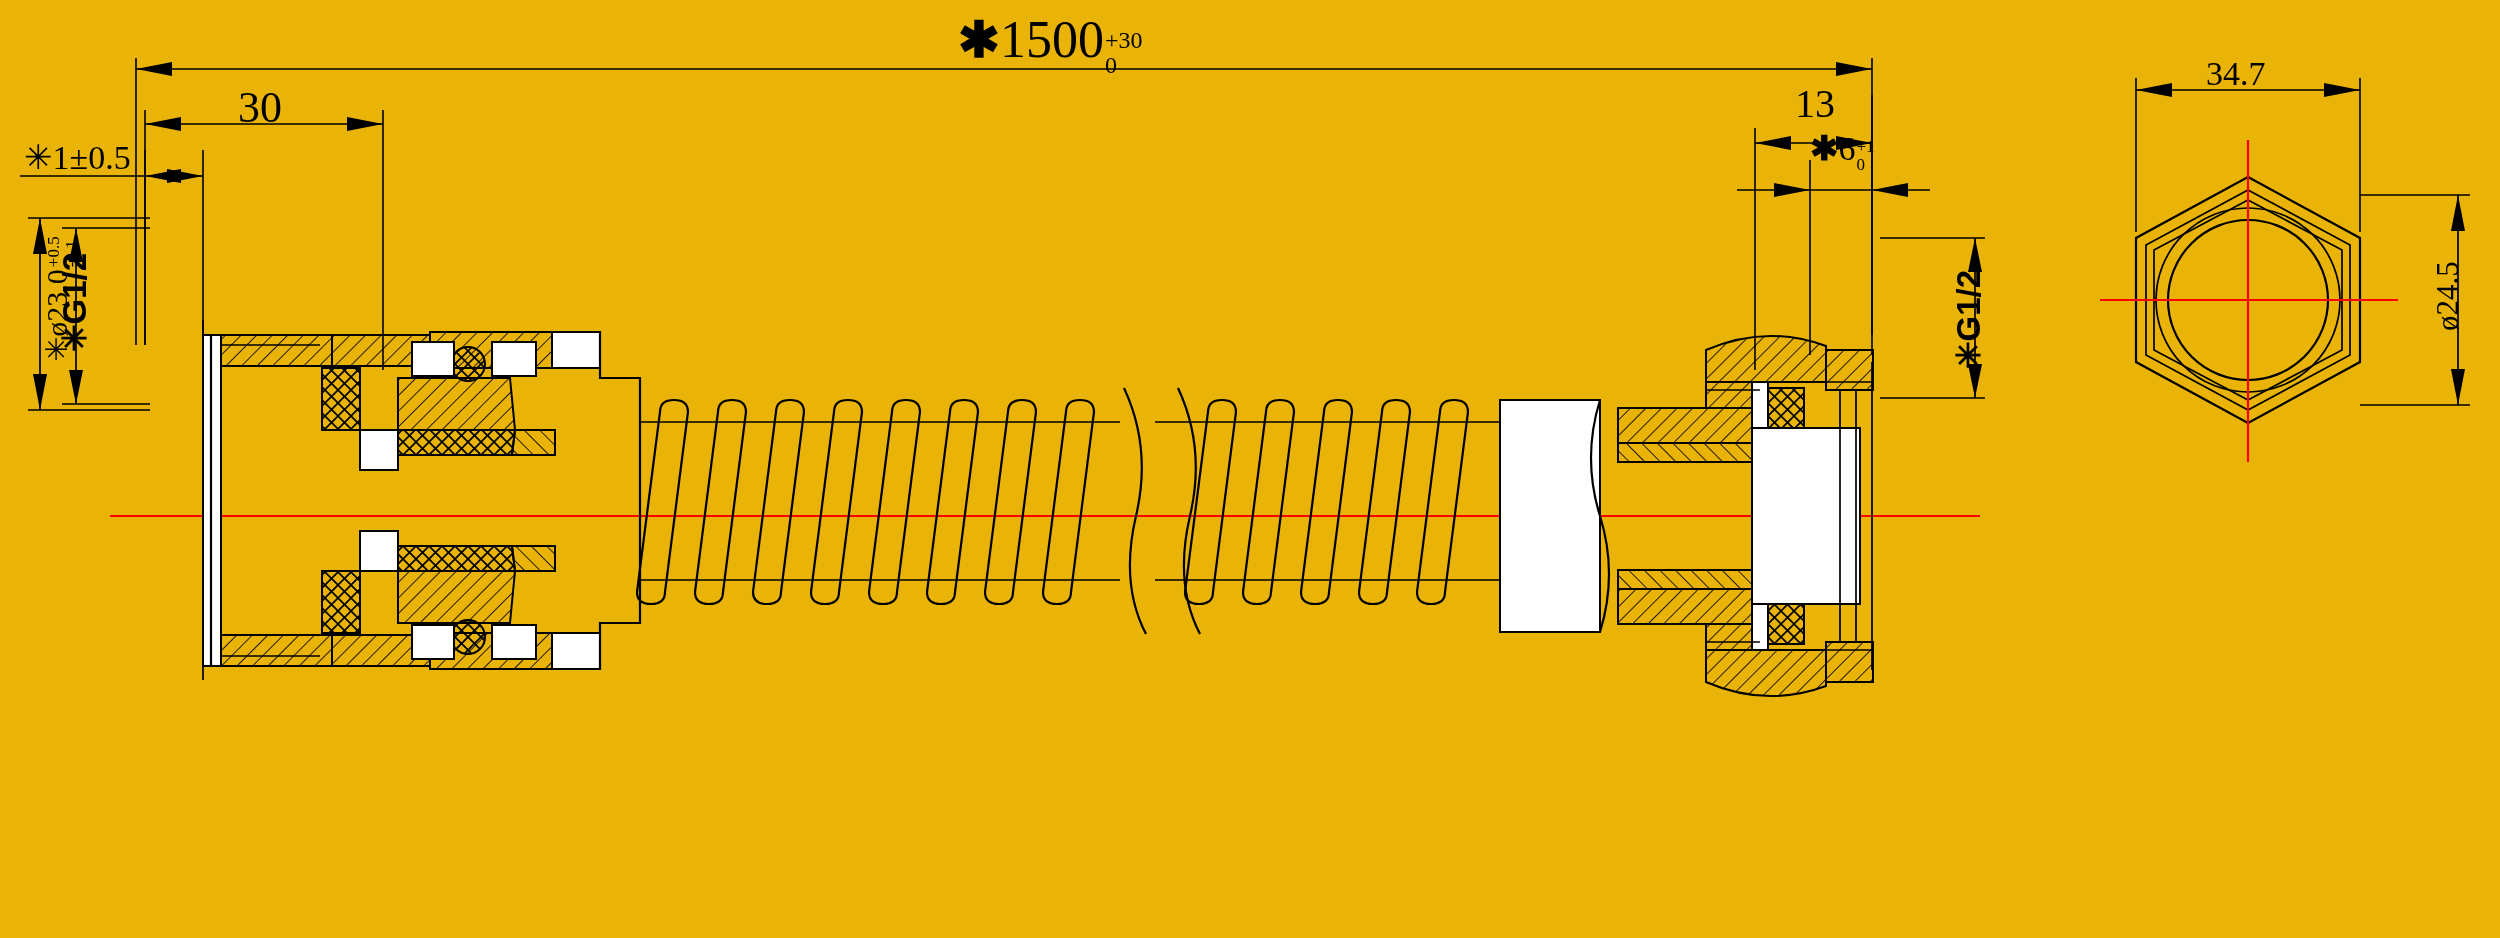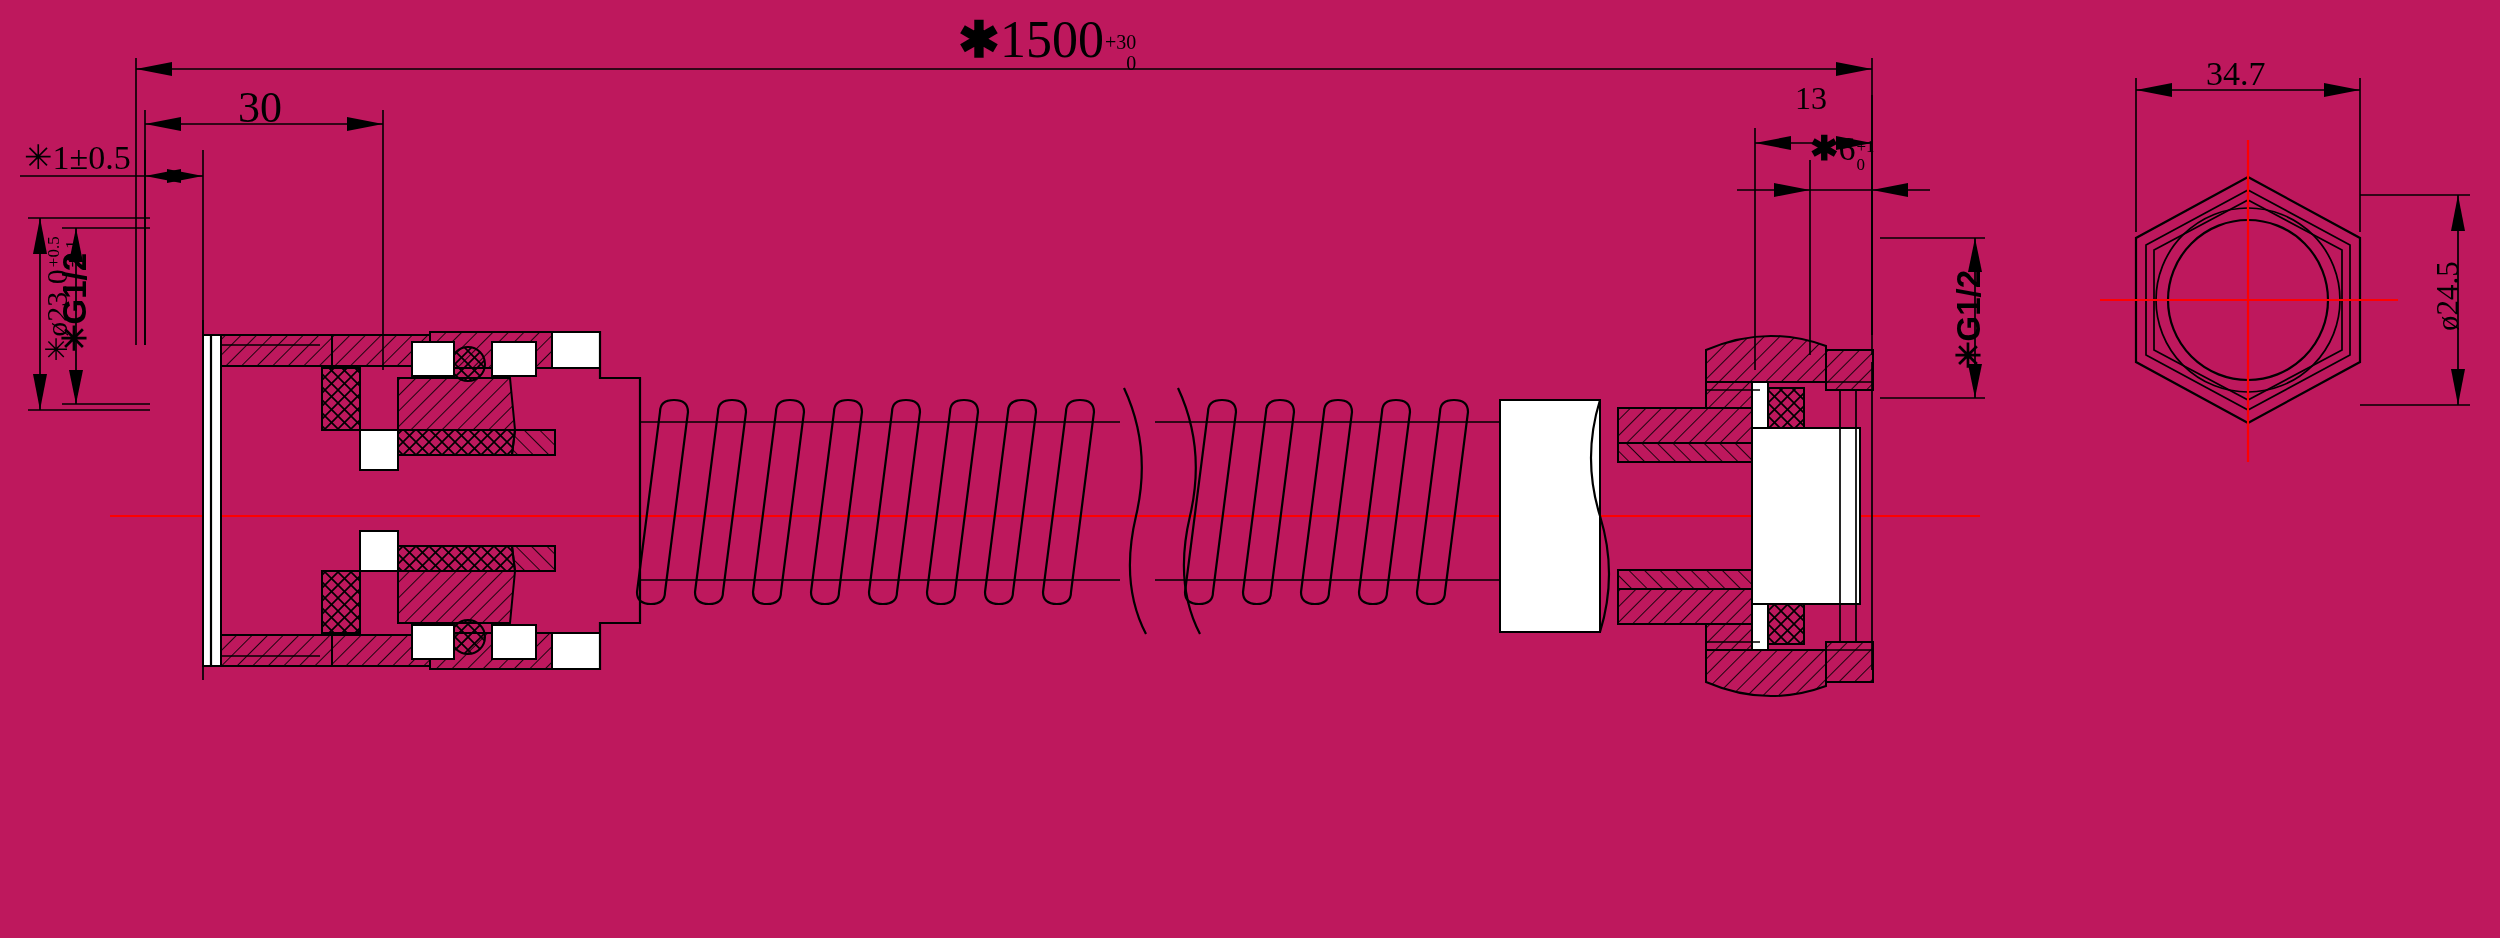--- a/index.html
+++ b/index.html
@@ -10,21 +10,21 @@
   body {
     width: 2500px;
     height: 938px;
     font-family: "Liberation Serif", serif;
     overflow: hidden;
   }
   #drawing-root {
     position: relative;
     width: 2500px;
     height: 938px;
-    background: #be185d;
+    background: #eab308;
   }
   svg.sheet {
     position: absolute;
     left: 0;
     top: 0;
     width: 2500px;
     height: 938px;
     display: block;
   }
   .ln       { stroke: #000000; fill: none; stroke-width: 2.2; }
@@ -267,40 +267,40 @@
     <g>
       <line class="extline" x1="2360" y1="195" x2="2470" y2="195"></line>
       <line class="extline" x1="2360" y1="405" x2="2470" y2="405"></line>
       <line class="dimline" x1="2458" y1="195" x2="2458" y2="405"></line>
       <polygon class="arrowhd" points="2458,195 2451,231 2465,231"></polygon>
       <polygon class="arrowhd" points="2458,405 2451,369 2465,369"></polygon>
     </g>
   </svg>
 
   <div style="position:absolute; left:958px; top:10px; white-space:nowrap;">
-    <span class="star" style="font-size:50px;">✱</span><span style="font-family:'Liberation Serif',serif; font-size:52px;">1500</span><span style="display:inline-block; vertical-align:middle; font-size:20px; line-height:1.05; text-align:right; margin-left:1px;">
+    <span class="star" style="font-size:50px;">✱</span><span style="font-family:'Liberation Serif',serif; font-size:52px;">1500</span><span style="display:inline-block; vertical-align:middle; font-size:24px; line-height:1.05; text-align:left; margin-left:1px;">
        <span style="display:block;">+30</span>
        <span style="display:block;">0</span>
     </span>
   </div>
 
   <div style="position:absolute; left:238px; top:82px; font-size:44px;">30</div>
 
   <div style="position:absolute; left:24px; top:137px; font-size:34px; white-space:nowrap;">✳1±0.5</div>
 
   <div style="position:absolute; left:-20px; top:278px; width:160px; transform:rotate(-90deg); transform-origin:center center; white-space:nowrap; text-align:center;">
     <span style="font-size:30px;">✳ø23.0</span><span style="display:inline-block; vertical-align:middle; font-size:17px; line-height:1.05; text-align:left; margin-left:2px;">
        <span style="display:block;">+0.5</span>
        <span style="display:block;">-0.1</span>
     </span>
   </div>
 
   <div style="position:absolute; left:14px; top:283px; width:120px; transform:rotate(-90deg); transform-origin:center center; white-space:nowrap; text-align:center; font-family:'Liberation Sans',sans-serif; font-weight:bold; font-size:33px;">✳G1/2</div>
 
-  <div style="position:absolute; left:1795px; top:80px; font-size:32px;">13</div>
+  <div style="position:absolute; left:1795px; top:80px; font-size:40px;">13</div>
 
   <div style="position:absolute; left:1810px; top:128px; white-space:nowrap;">
     <span class="star" style="font-size:34px;">✱</span><span style="font-family:'Liberation Serif',serif; font-size:34px;">6</span><span style="display:inline-block; vertical-align:middle; font-size:17px; line-height:1.05; text-align:left; margin-left:1px;">
        <span style="display:block;">+1</span>
        <span style="display:block;">0</span>
     </span>
   </div>
 
   <div style="position:absolute; left:1908px; top:300px; width:120px; transform:rotate(-90deg); transform-origin:center center; white-space:nowrap; text-align:center; font-family:'Liberation Sans',sans-serif; font-weight:bold; font-size:33px;">✳G1/2</div>
 

